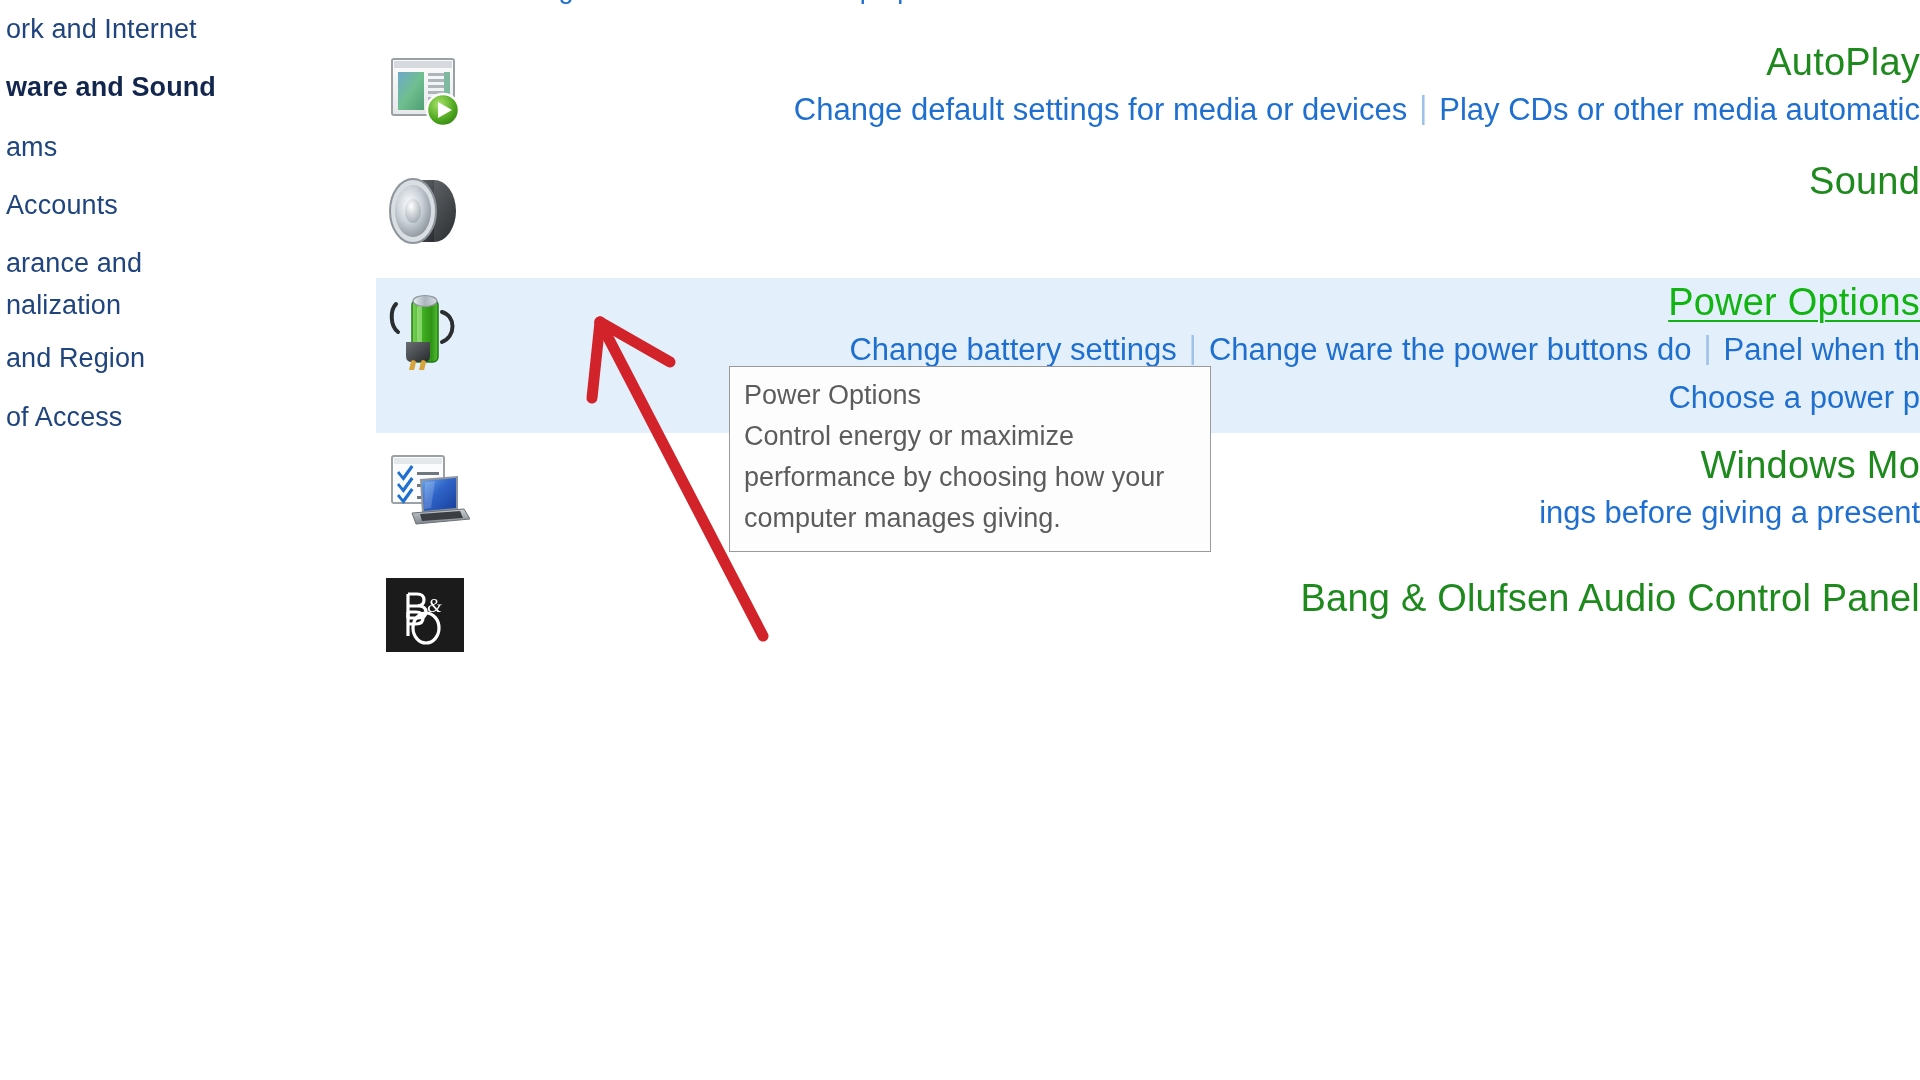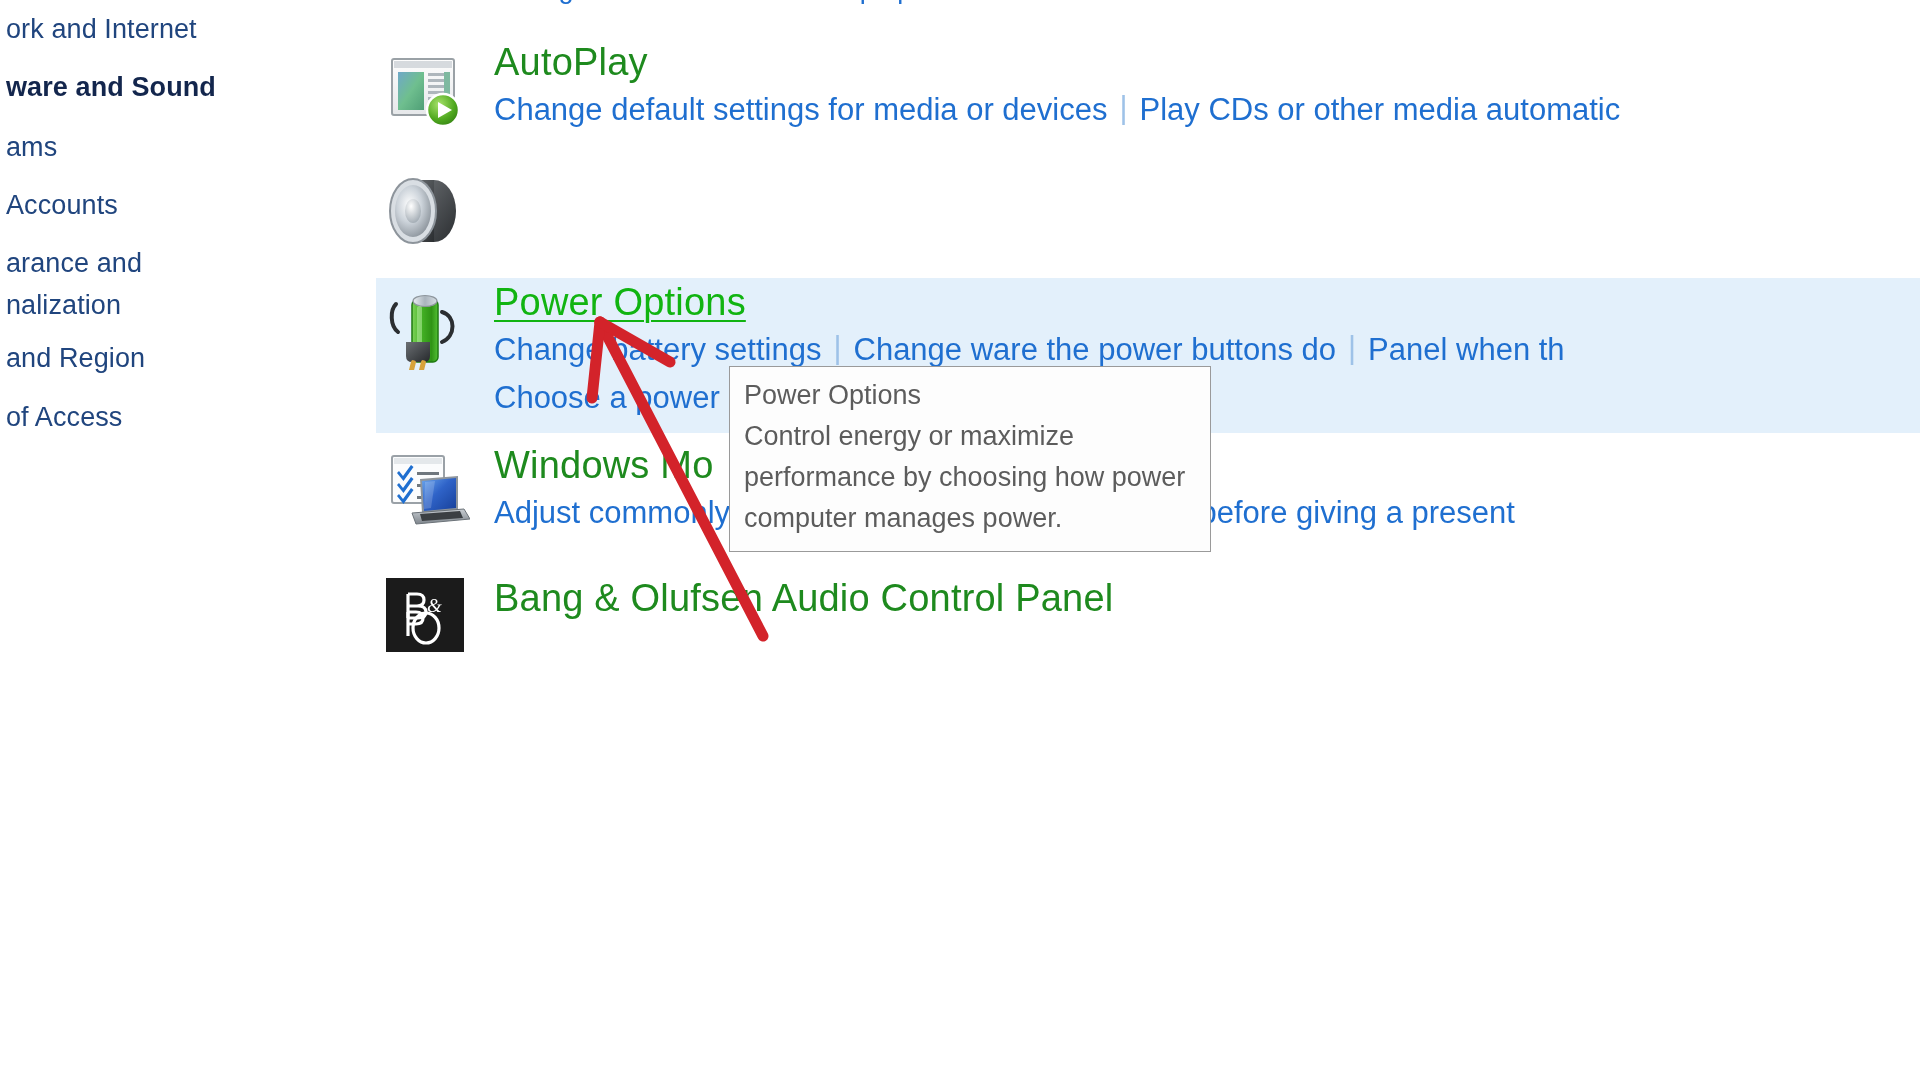--- a/index.html
+++ b/index.html
@@ -65,20 +65,21 @@
     top: 10px;
     width: 84px;
     height: 84px;
   }
 
   .cat-body {
     position: absolute;
     left: 118px;
     top: 0;
     right: 0;
+    text-align: right;
   }
 
   .cat-title {
     font-size: 38px;
     color: #1e8a1e;
     line-height: 1.18;
     white-space: nowrap;
     letter-spacing: 0.2px;
   }
   .cat-title.hover-link {
@@ -229,20 +230,21 @@
           </radialGradient>
         </defs>
         <ellipse cx="48" cy="42" rx="22" ry="31" fill="url(#spkBody)"></ellipse>
         <rect x="26" y="11" width="22" height="62" fill="url(#spkBody)"></rect>
         <ellipse cx="27" cy="42" rx="23" ry="32" fill="#d9dee3" stroke="#8d949b" stroke-width="2"></ellipse>
         <ellipse cx="27" cy="42" rx="18" ry="26" fill="url(#spkCone)"></ellipse>
         <ellipse cx="27" cy="42" rx="8" ry="12" fill="url(#spkDome)"></ellipse>
       </svg>
     </div>
     <div class="cat-body">
+      <div class="cat-title">Sound</div>
     </div>
   </div>
 
   <div class="cat-row highlighted" style="top:278px; height:155px;">
     <div class="cat-icon" style="top:8px;">
       <svg class="ico" viewBox="0 0 84 84" xmlns="http://www.w3.org/2000/svg">
         <defs>
           <linearGradient id="batG" x1="0" y1="0" x2="1" y2="0">
             <stop offset="0" stop-color="#7fd35a"></stop>
               <stop offset="0.35" stop-color="#45b326"></stop>
@@ -337,22 +339,22 @@
     <div class="cat-body" style="top:4px;">
       <div class="cat-title">Bang &amp; Olufsen Audio Control Panel</div>
     </div>
   </div>
 
 </div>
 
 <div id="tooltip">
   <div class="tip-line">Power Options</div>
   <div class="tip-line">Control energy or maximize</div>
-  <div class="tip-line">performance by choosing how power</div>
-  <div class="tip-line">computer manages power.</div>
+  <div class="tip-line">performance by choosing how your</div>
+  <div class="tip-line">computer manages giving.</div>
 </div>
 
 <svg id="arrow-overlay" viewBox="0 0 1920 1080" xmlns="http://www.w3.org/2000/svg">
   <g fill="none" stroke="#d3232a" stroke-width="11" stroke-linecap="round" stroke-linejoin="round">
     <path d="M600 322 L763 636"></path>
     <path d="M600 322 L592 398"></path>
     <path d="M600 322 L670 362"></path>
   </g>
 </svg>
 

